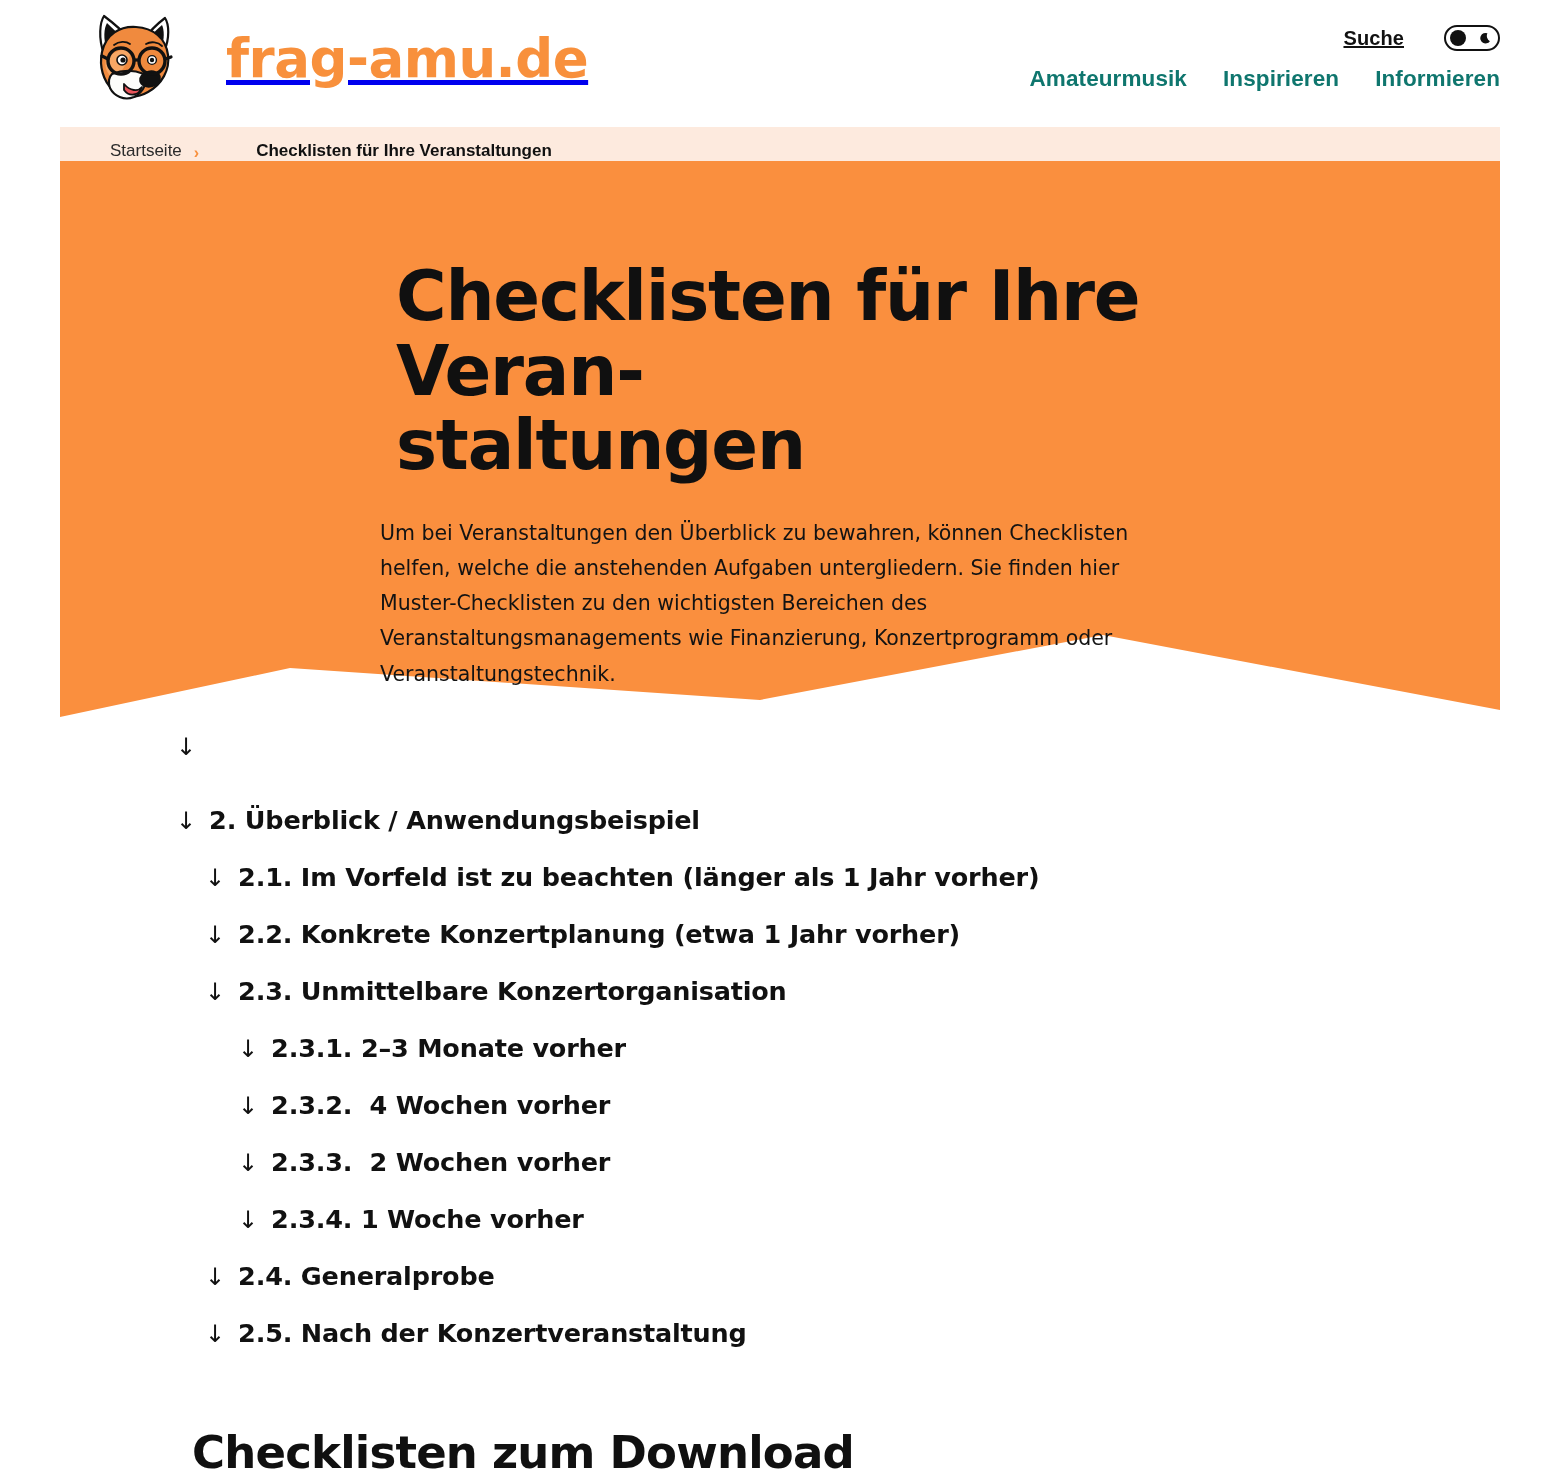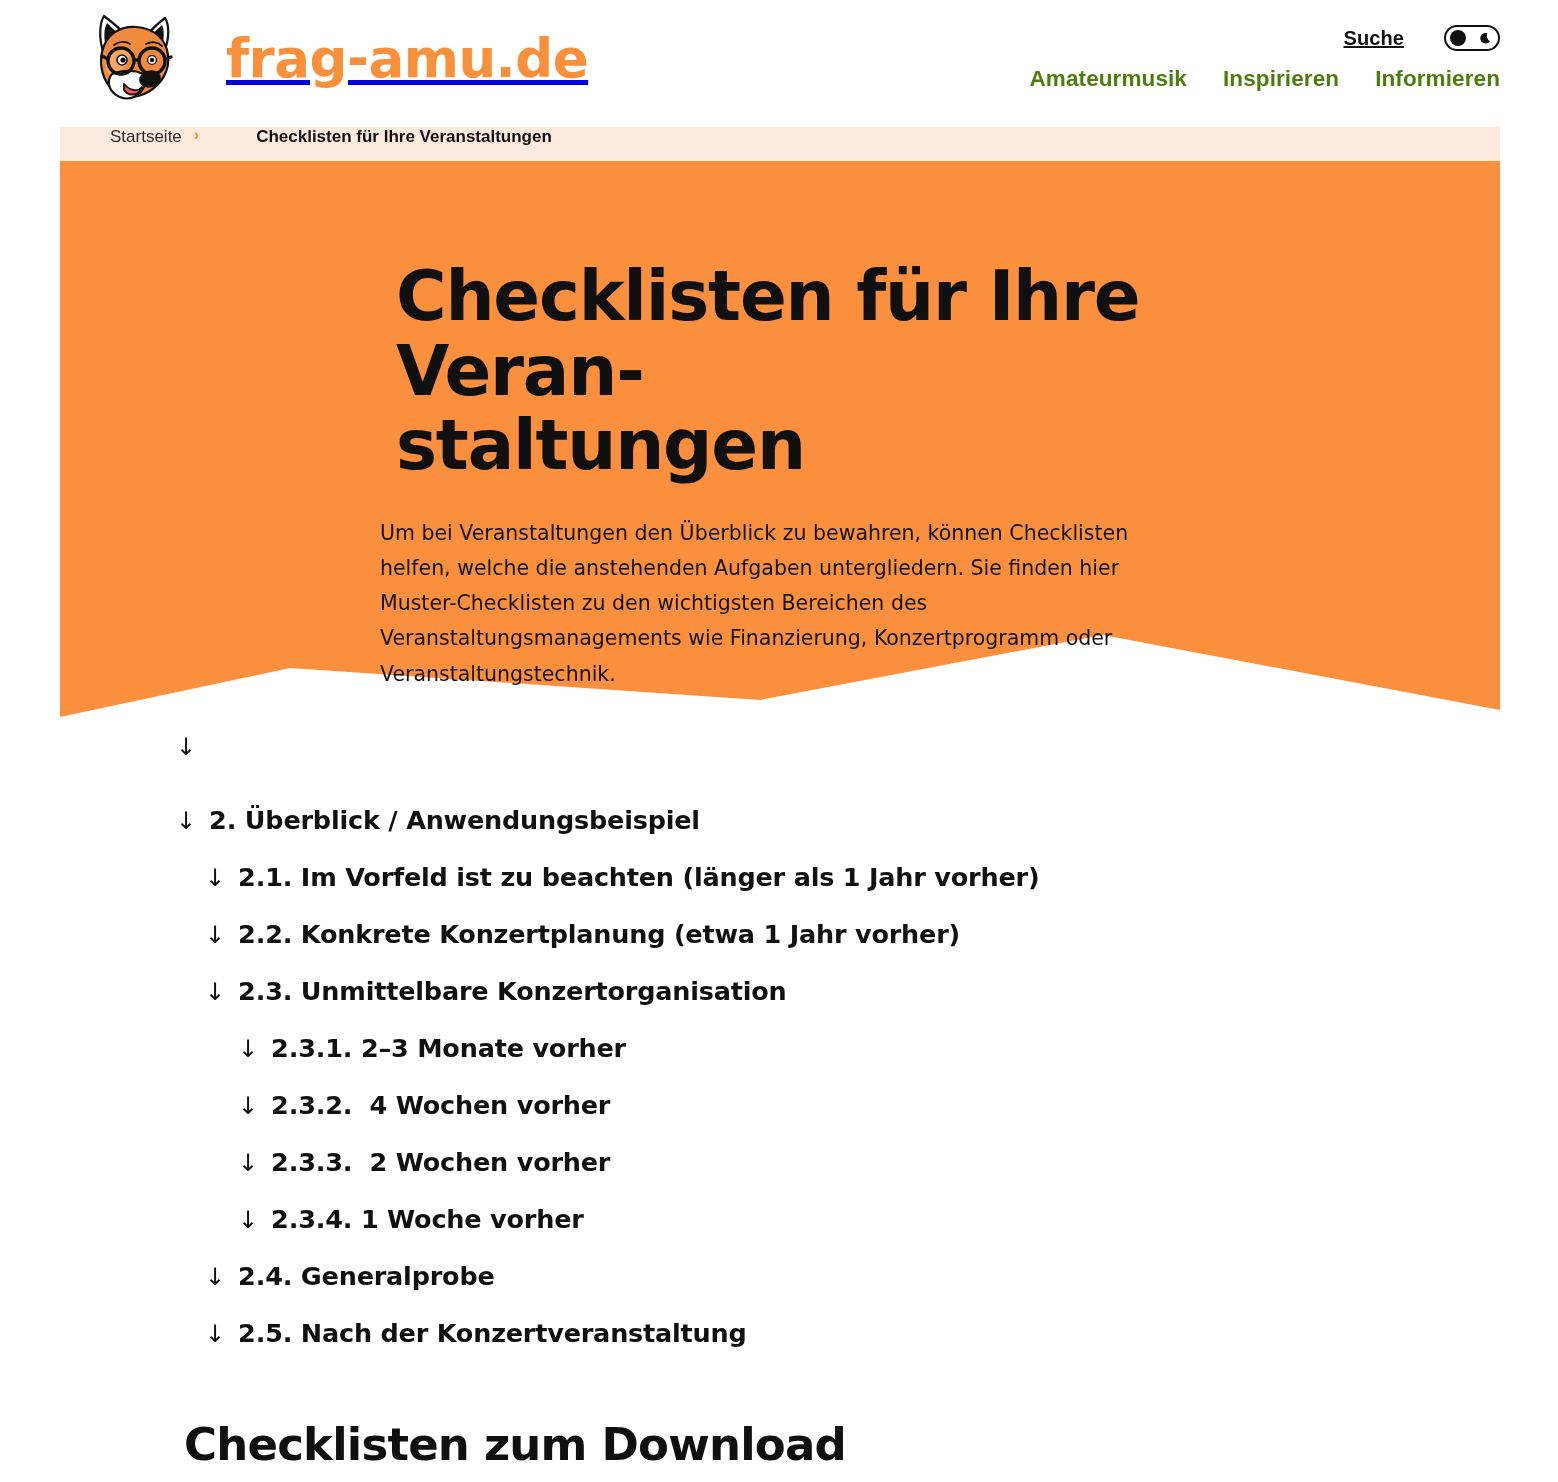--- a/index.html
+++ b/index.html
@@ -94,36 +94,36 @@
 
   .main-nav {
     display: flex;
     justify-content: flex-end;
     gap: 36px;
     margin-top: 6px;
   }
   .nav-link {
     font-size: 22.5px;
     font-weight: 700;
-    color: #4d7c0f;
+    color: #0f766e;
     text-decoration: none;
     letter-spacing: 0.1px;
     white-space: nowrap;
   }
 
   
   .breadcrumb-bar {
     position: absolute;
     left: 60px;
     top: 127px;
     width: 1440px;
     height: 34px;
     background: #fdeade;
     display: flex;
-    align-items: flex-start;
+    align-items: flex-end;
     padding-left: 50px;
     box-sizing: border-box;
     gap: 12px;
   }
   .crumb-home {
     font-size: 17px;
     color: #2b2b2b;
     text-decoration: none;
     font-weight: 400;
   }
@@ -213,21 +213,21 @@
   }
   .lvl-1 { padding-left: 176px; }
   .lvl-2 { padding-left: 205px; }
   .lvl-3 { padding-left: 238px; }
 
   
   .section-heading {
     position: absolute;
     left: 176px;
     top: 1410px;
-    margin: 8px;
+    margin: 16px;
     font-size: 45px;
     font-weight: 700;
     letter-spacing: -0.8px;
     color: #101010;
     font-family: "DejaVu Sans", sans-serif;
   }
 </style>
 </head>
 <body>
 

